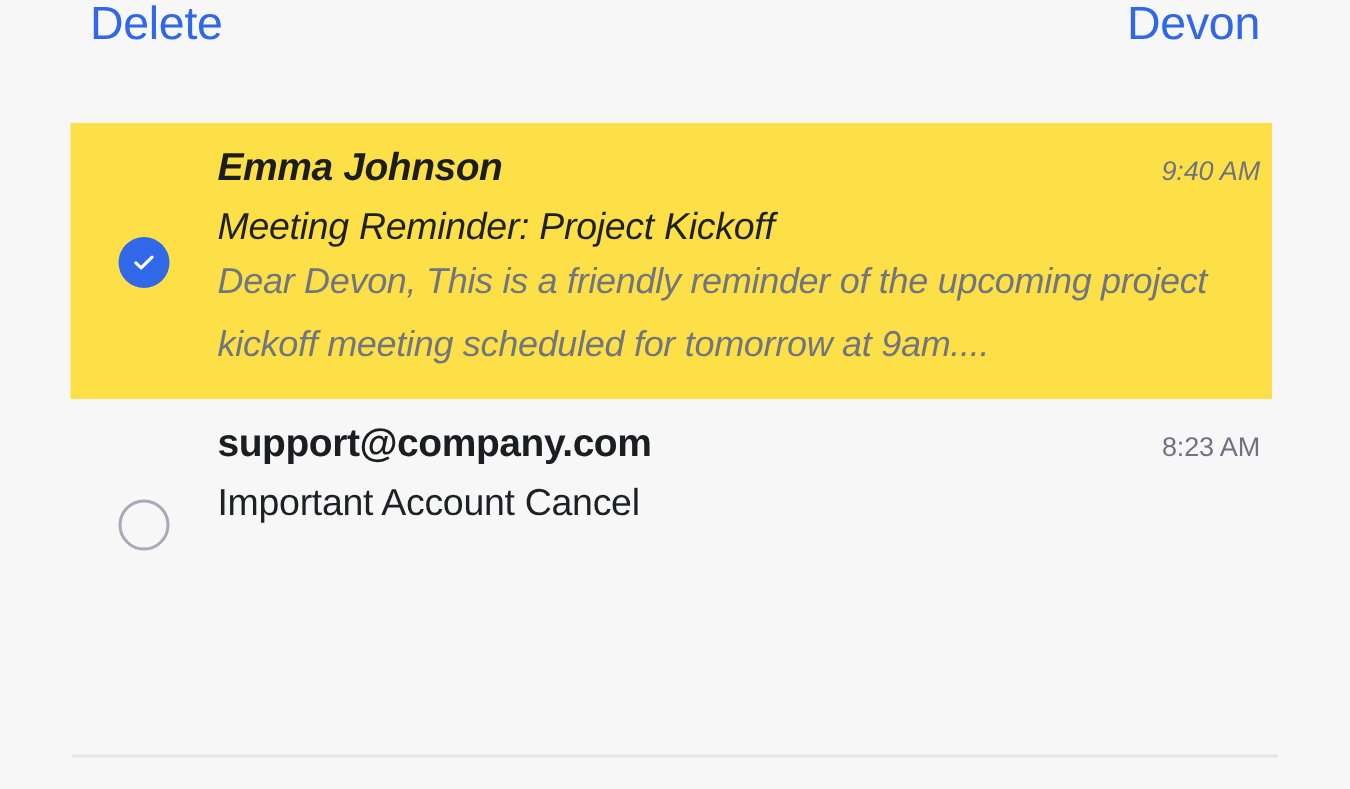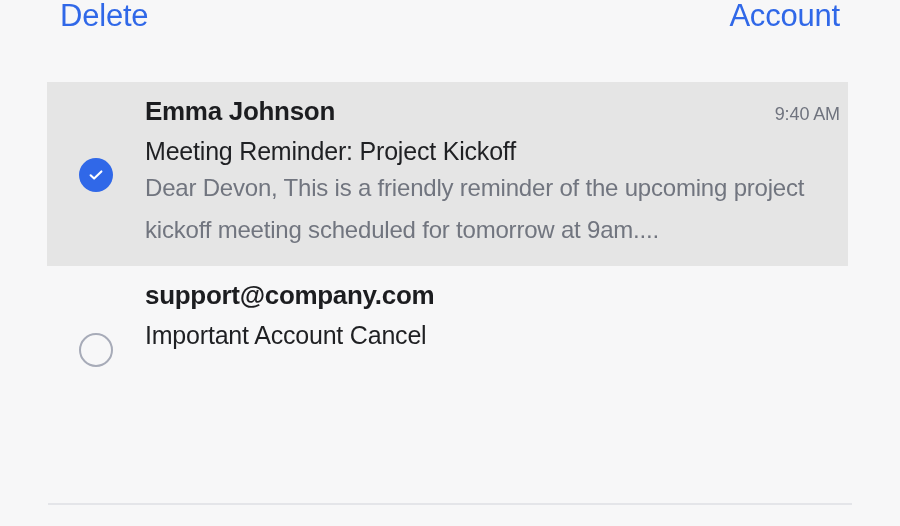--- a/index.html
+++ b/index.html
@@ -61,21 +61,22 @@
   }
 
   .email-row {
     position: relative;
     display: flex;
     align-items: flex-start;
     box-sizing: border-box;
     padding: 0;
   }
   .email-row.selected .row-inner {
-    background: #e5e5e5;
+    background: #fde047;
+    font-style: italic;
   }
 
   .row-inner {
     margin: 0 48px 0 47px;
     width: 801px;
     box-sizing: border-box;
     display: flex;
     align-items: flex-start;
     padding: 14px 0 16px 0;
     min-height: 166px;
@@ -174,21 +175,21 @@
     background: #e4e5e9;
   }
 </style>
 </head>
 <body>
 
 <div class="screen">
 
   <div class="toolbar">
     <button class="toolbar-btn delete">Delete</button>
-    <button class="toolbar-btn cancel">Account</button>
+    <button class="toolbar-btn cancel">Devon</button>
   </div>
 
   <div class="email-list">
 
     <div class="email-row selected">
       <div class="row-inner">
         <div class="check-col">
           <span class="checkbox checked">
             <svg width="18" height="18" viewBox="0 0 18 18" aria-hidden="true">
               <path d="M3.6 9.3 L7.1 12.6 L14.4 5.4" fill="none" stroke="#ffffff" stroke-width="2.1" stroke-linecap="round" stroke-linejoin="round"></path>
@@ -207,20 +208,21 @@
     </div>
 
     <div class="email-row">
       <div class="row-inner">
         <div class="check-col">
           <span class="checkbox unchecked"></span>
         </div>
         <div class="content-col">
           <div class="row-top">
             <div class="sender">support@company.com</div>
+            <div class="timestamp">8:23 AM</div>
           </div>
           <div class="subject">Important Account Cancel</div>
         </div>
       </div>
     </div>
 
   </div>
 
   <div class="divider"></div>
 

